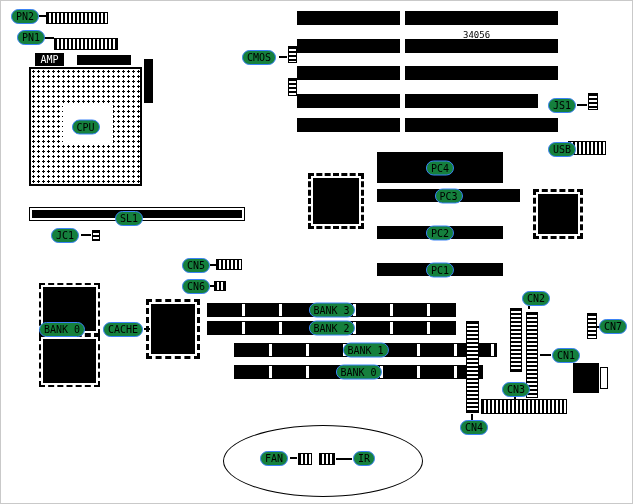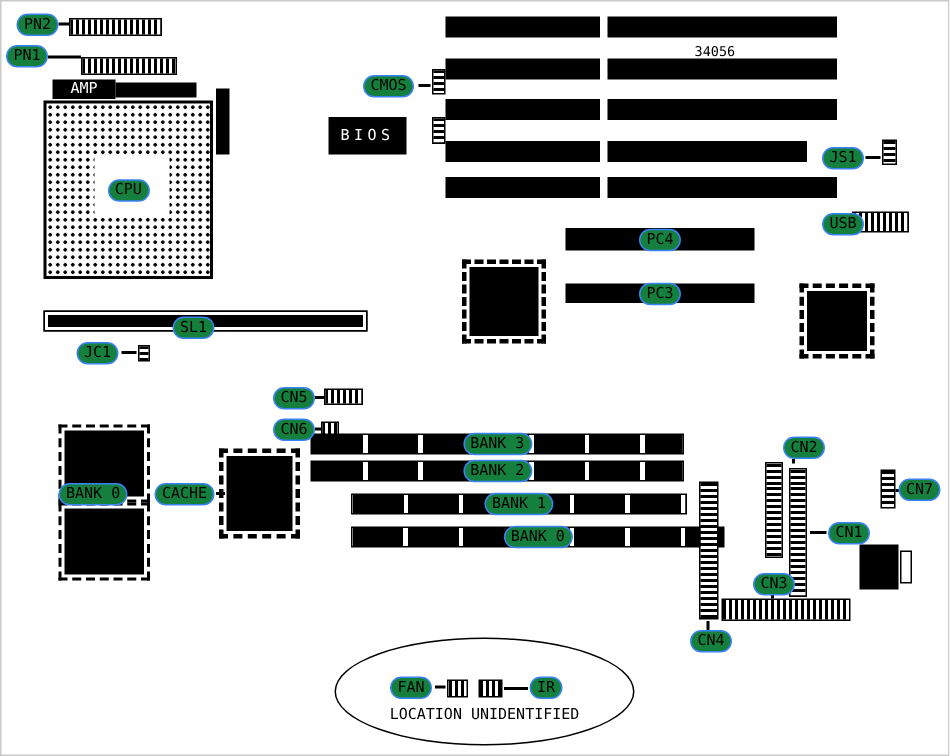--- a/index.html
+++ b/index.html
@@ -10,57 +10,56 @@
        line-height:13px;padding:0 4px;color:#000;white-space:nowrap;z-index:6;}
   .lbl.center{left:50%;top:50%;transform:translate(-50%,-50%);}
   .bar{position:absolute;background:#000;}
   .sh{position:absolute;border:1px solid #000;background:repeating-linear-gradient(90deg,#000 0 2px,#fff 2px 4px);}
   .sv{position:absolute;border:1px solid #000;background:repeating-linear-gradient(180deg,#000 0 2px,#fff 2px 4px);}
   .qfp{position:absolute;background:#000;outline:3px dashed #000;outline-offset:2px;}
   .socket{position:absolute;border:2px solid #000;
           background-image:radial-gradient(circle,#000 1.1px,transparent 1.2px);background-size:5px 5px;text-align:right;}
   .socket-center{position:absolute;background:#fff;}
   .simm{position:absolute;border:1px solid #000;
-        background:repeating-linear-gradient(90deg,#000 0 34px,#fff 34px 37px);}
+        background:repeating-linear-gradient(90deg,#000 0 34px,#fff 34px 37px);margin-top:14px;}
   .slot1{position:absolute;background:#000;border:1px solid #000;box-shadow:inset 0 0 0 2px #fff;}
   .ptr{position:absolute;background:#000;z-index:4;}
   .ellipse{position:absolute;border:1px solid #000;border-radius:50%;background:#fff;}
   .txt{position:absolute;font-size:9px;color:#000;}
   .chip-black{position:absolute;background:#000;color:#fff;display:flex;align-items:center;
               justify-content:center;font-size:10px;}
   .bios{letter-spacing:3px;}
   .outline-box{position:absolute;border:1px solid #000;background:#fff;}
   .note{position:absolute;font-size:10px;color:#000;text-align:center;z-index:2;}
 </style>
 </head>
 <body>
 
 <div class="board">
 
   <div class="lbl" style="left:10px;top:8px">PN2</div>
   <div class="ptr" style="left:38px;top:14px;width:7px;height:2px"></div>
   <div class="sh" style="left:45px;top:11px;width:62px;height:12px"></div>
 
-  <div class="lbl" style="left:3px;top:29px">PN1</div>
+  <div class="lbl" style="left:16px;top:29px">PN1</div>
   <div class="ptr" style="left:31px;top:36px;width:22px;height:2px"></div>
   <div class="sh" style="left:53px;top:37px;width:64px;height:12px"></div>
 
-  <div class="chip-black" style="left:34px;top:52px;width:42px;height:13px">AMP</div>
+  <div class="chip-black" style="left:34px;top:52px;width:29px;height:13px">AMP</div>
   <div class="bar" style="left:76px;top:54px;width:54px;height:10px"></div>
   <div class="bar" style="left:143px;top:58px;width:9px;height:44px"></div>
   <div class="socket" style="left:28px;top:66px;width:113px;height:119px">
     <div class="socket-center" style="left:32px;top:36px;width:50px;height:40px"></div>
     <div class="lbl center">CPU</div>
   </div>
 
   <div class="lbl" style="left:241px;top:49px">CMOS</div>
   <div class="ptr" style="left:278px;top:55px;width:8px;height:2px"></div>
   <div class="sv" style="left:287px;top:45px;width:9px;height:17px"></div>
 
-  <div class="chip-black bios" style="left:218px;top:77px;width:52px;height:25px">BIOS</div>
   <div class="sv" style="left:287px;top:77px;width:9px;height:18px"></div>
 
   <div class="bar" style="left:296px;top:10px;width:103px;height:14px"></div>
   <div class="bar" style="left:404px;top:10px;width:153px;height:14px"></div>
   <div class="txt" style="left:462px;top:29px">34056</div>
   <div class="bar" style="left:296px;top:38px;width:103px;height:14px"></div>
   <div class="bar" style="left:404px;top:38px;width:153px;height:14px"></div>
   <div class="bar" style="left:296px;top:65px;width:103px;height:14px"></div>
   <div class="bar" style="left:404px;top:65px;width:153px;height:14px"></div>
   <div class="bar" style="left:296px;top:93px;width:103px;height:14px"></div>
@@ -69,25 +68,31 @@
   <div class="bar" style="left:404px;top:117px;width:153px;height:14px"></div>
 
   <div class="lbl" style="left:547px;top:97px">JS1</div>
   <div class="ptr" style="left:576px;top:103px;width:10px;height:2px"></div>
   <div class="sv" style="left:587px;top:92px;width:10px;height:17px"></div>
 
   <div class="lbl" style="left:547px;top:141px">USB</div>
   <div class="ptr" style="left:558px;top:147px;width:8px;height:2px"></div>
   <div class="sh" style="left:567px;top:140px;width:38px;height:14px"></div>
 
-  <div class="bar" style="left:376px;top:151px;width:126px;height:15px">
+  <div class="bar" style="left:376px;top:151px;width:126px;height:31px">
     <div class="lbl center">PC4</div>
   </div>
-  <div class="bar" style="left:376px;top:188px;width:126px;height:13px">
+  <div class="bar" style="left:376px;top:188px;width:143px;height:13px">
     <div class="lbl center">PC3</div>
+  </div>
+  <div class="bar" style="left:376px;top:225px;width:126px;height:13px">
+    <div class="lbl center">PC2</div>
+  </div>
+  <div class="bar" style="left:376px;top:262px;width:126px;height:13px">
+    <div class="lbl center">PC1</div>
   </div>
 
   <div class="qfp" style="left:312px;top:177px;width:46px;height:46px"></div>
   <div class="qfp" style="left:537px;top:193px;width:40px;height:40px"></div>
 
   <div class="slot1" style="left:28px;top:206px;width:216px;height:14px"></div>
   <div class="lbl" style="left:114px;top:210px">SL1</div>
 
   <div class="lbl" style="left:50px;top:227px">JC1</div>
   <div class="ptr" style="left:80px;top:233px;width:10px;height:2px"></div>
@@ -100,21 +105,21 @@
   <div class="lbl" style="left:181px;top:278px">CN6</div>
   <div class="ptr" style="left:209px;top:284px;width:4px;height:2px"></div>
   <div class="sh" style="left:213px;top:280px;width:12px;height:10px"></div>
 
   <div class="simm" style="left:206px;top:288px;width:249px;height:14px">
     <div class="lbl center">BANK 3</div>
   </div>
   <div class="simm" style="left:206px;top:306px;width:249px;height:14px">
     <div class="lbl center">BANK 2</div>
   </div>
-  <div class="simm" style="left:233px;top:328px;width:224px;height:14px">
+  <div class="simm" style="left:233px;top:328px;width:263px;height:14px">
     <div class="lbl center">BANK 1</div>
   </div>
   <div class="simm" style="left:233px;top:350px;width:249px;height:14px">
     <div class="lbl center">BANK 0</div>
   </div>
 
   <div class="qfp" style="left:42px;top:286px;width:53px;height:44px;outline-width:2px"></div>
   <div class="qfp" style="left:42px;top:338px;width:53px;height:44px;outline-width:2px"></div>
   <div class="lbl" style="left:38px;top:321px">BANK 0</div>
   <div class="lbl" style="left:102px;top:321px">CACHE</div>
@@ -143,15 +148,14 @@
   <div class="ptr" style="left:470px;top:413px;width:2px;height:6px"></div>
   <div class="lbl" style="left:459px;top:419px">CN4</div>
 
   <div class="ellipse" style="left:222px;top:424px;width:200px;height:72px"></div>
   <div class="lbl" style="left:259px;top:450px">FAN</div>
   <div class="ptr" style="left:289px;top:456px;width:7px;height:2px"></div>
   <div class="sh" style="left:297px;top:452px;width:14px;height:12px"></div>
   <div class="sh" style="left:318px;top:452px;width:16px;height:12px"></div>
   <div class="ptr" style="left:335px;top:457px;width:16px;height:2px"></div>
   <div class="lbl" style="left:352px;top:450px">IR</div>
-  <div class="note" style="left:232px;top:470px;width:180px">LOCATION UNIDENTIFIED</div>
 
 </div>
 
 </body></html>

